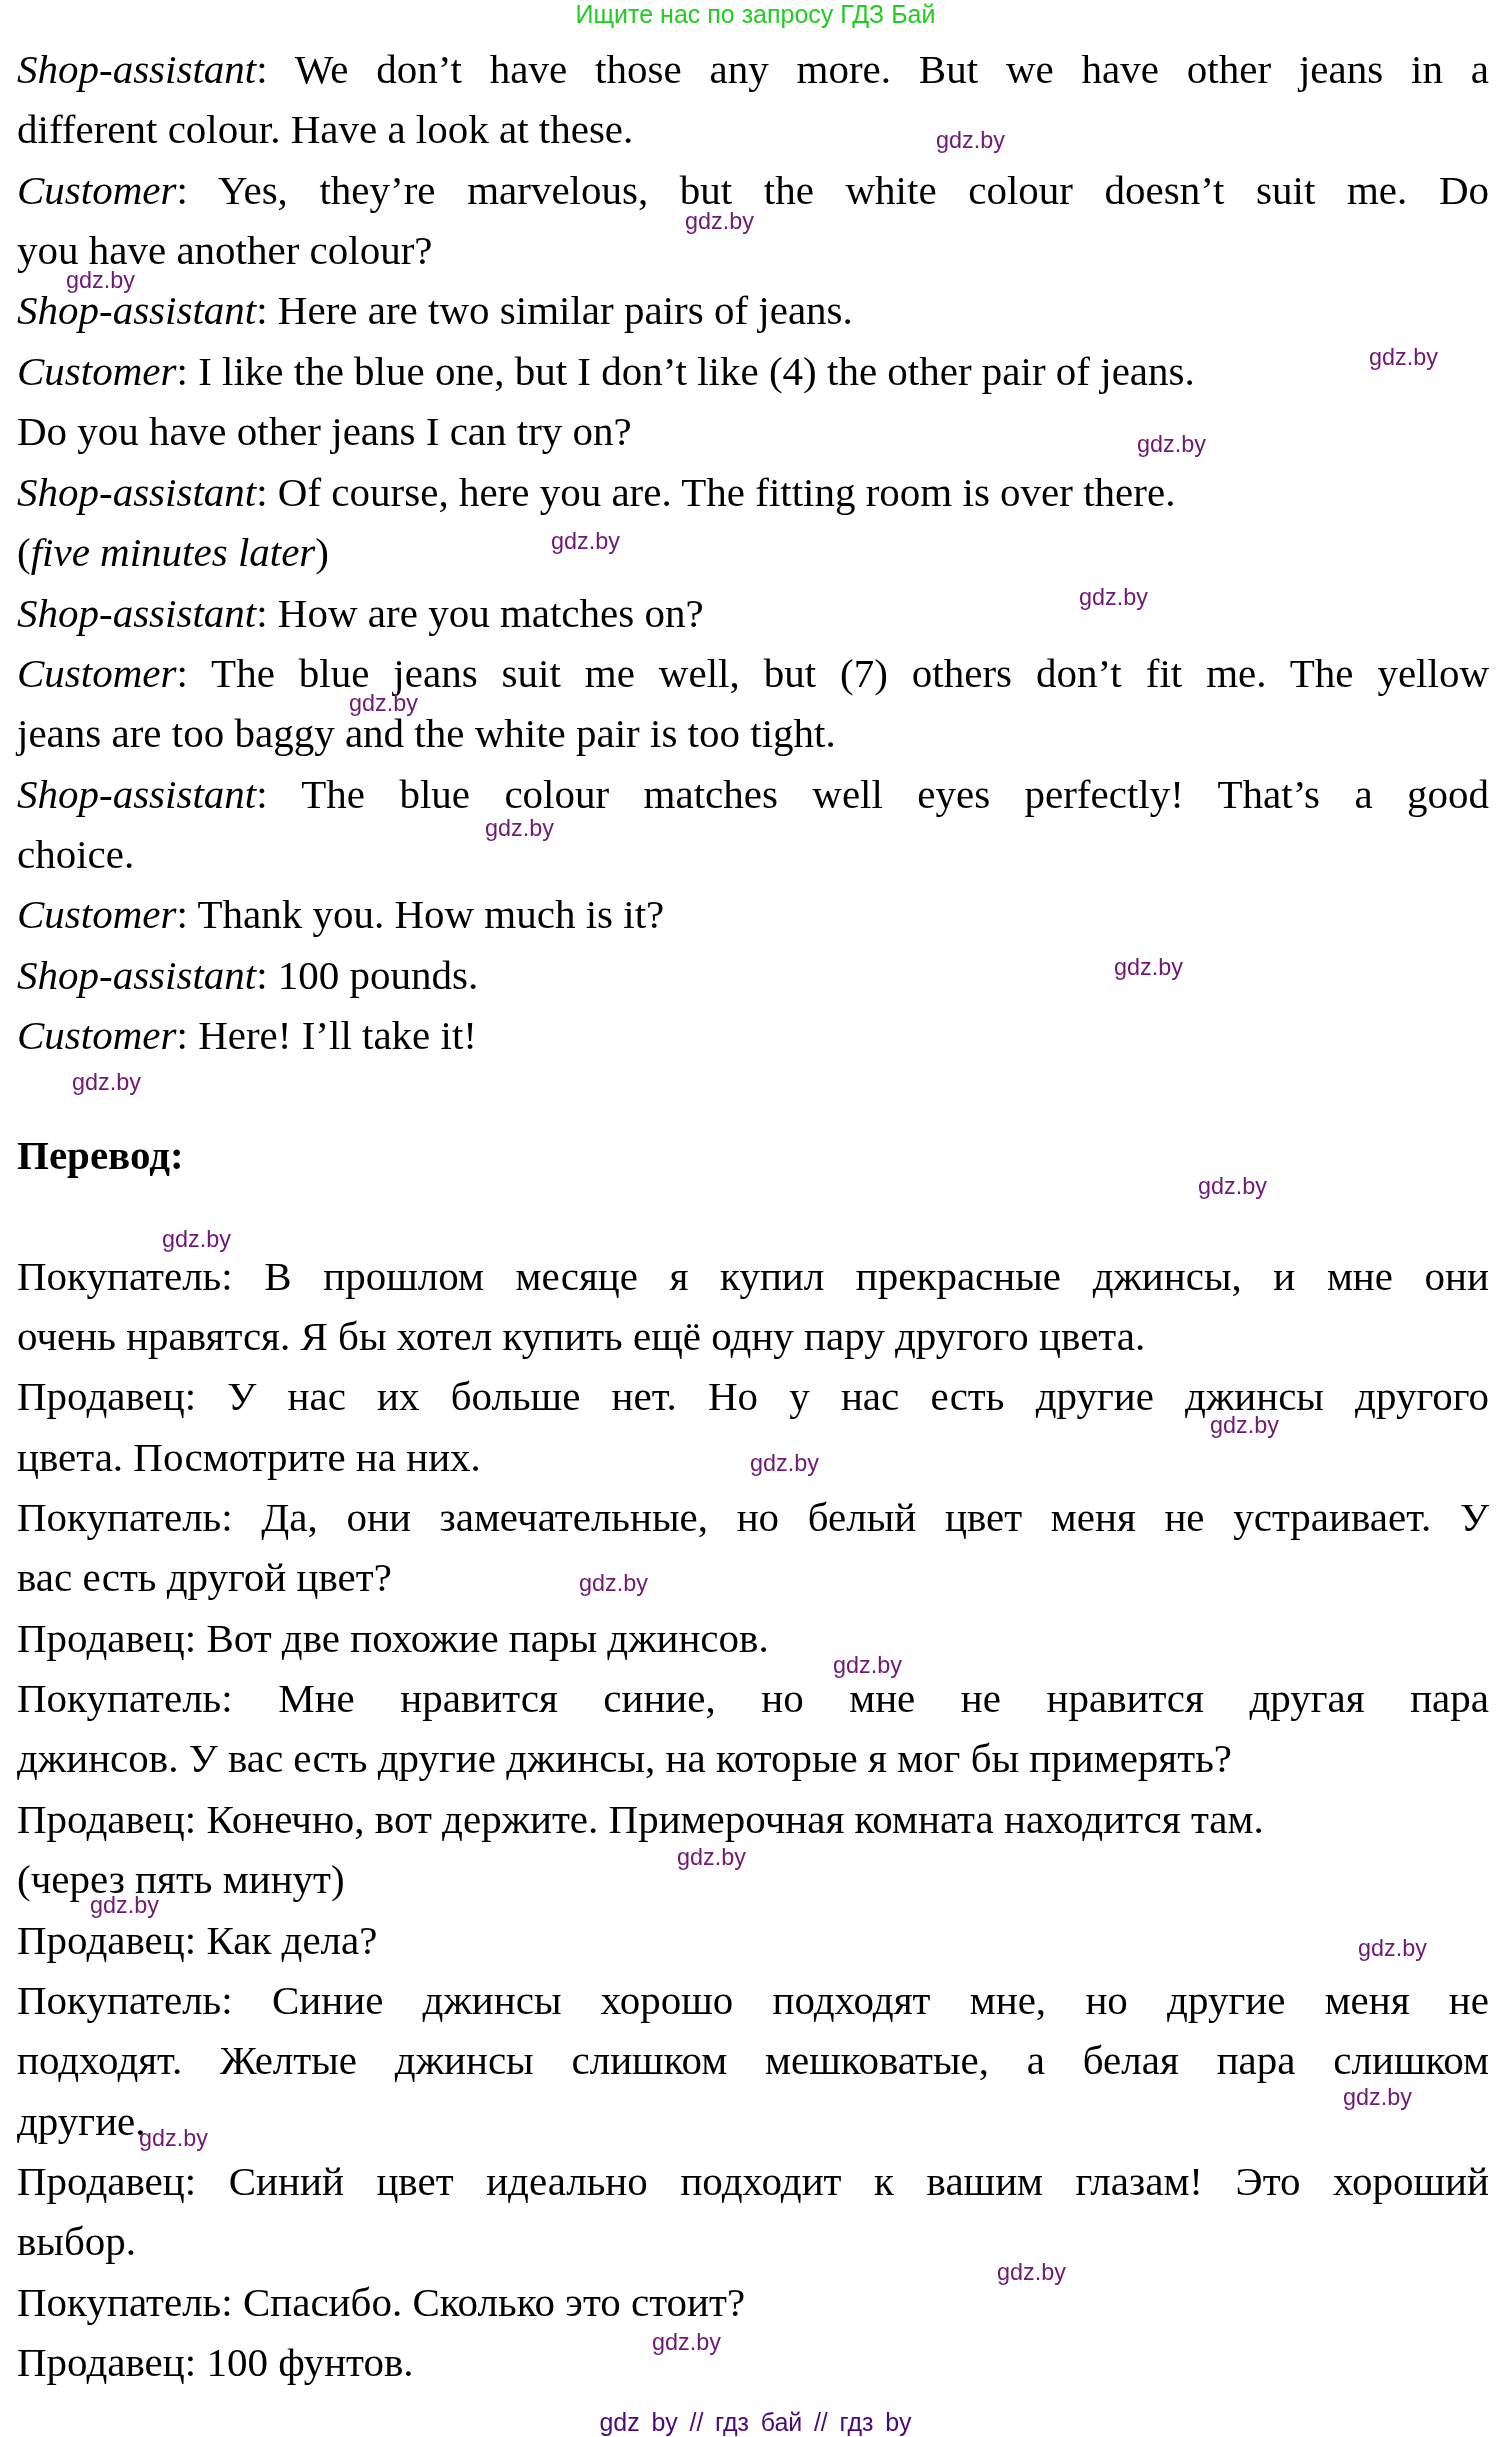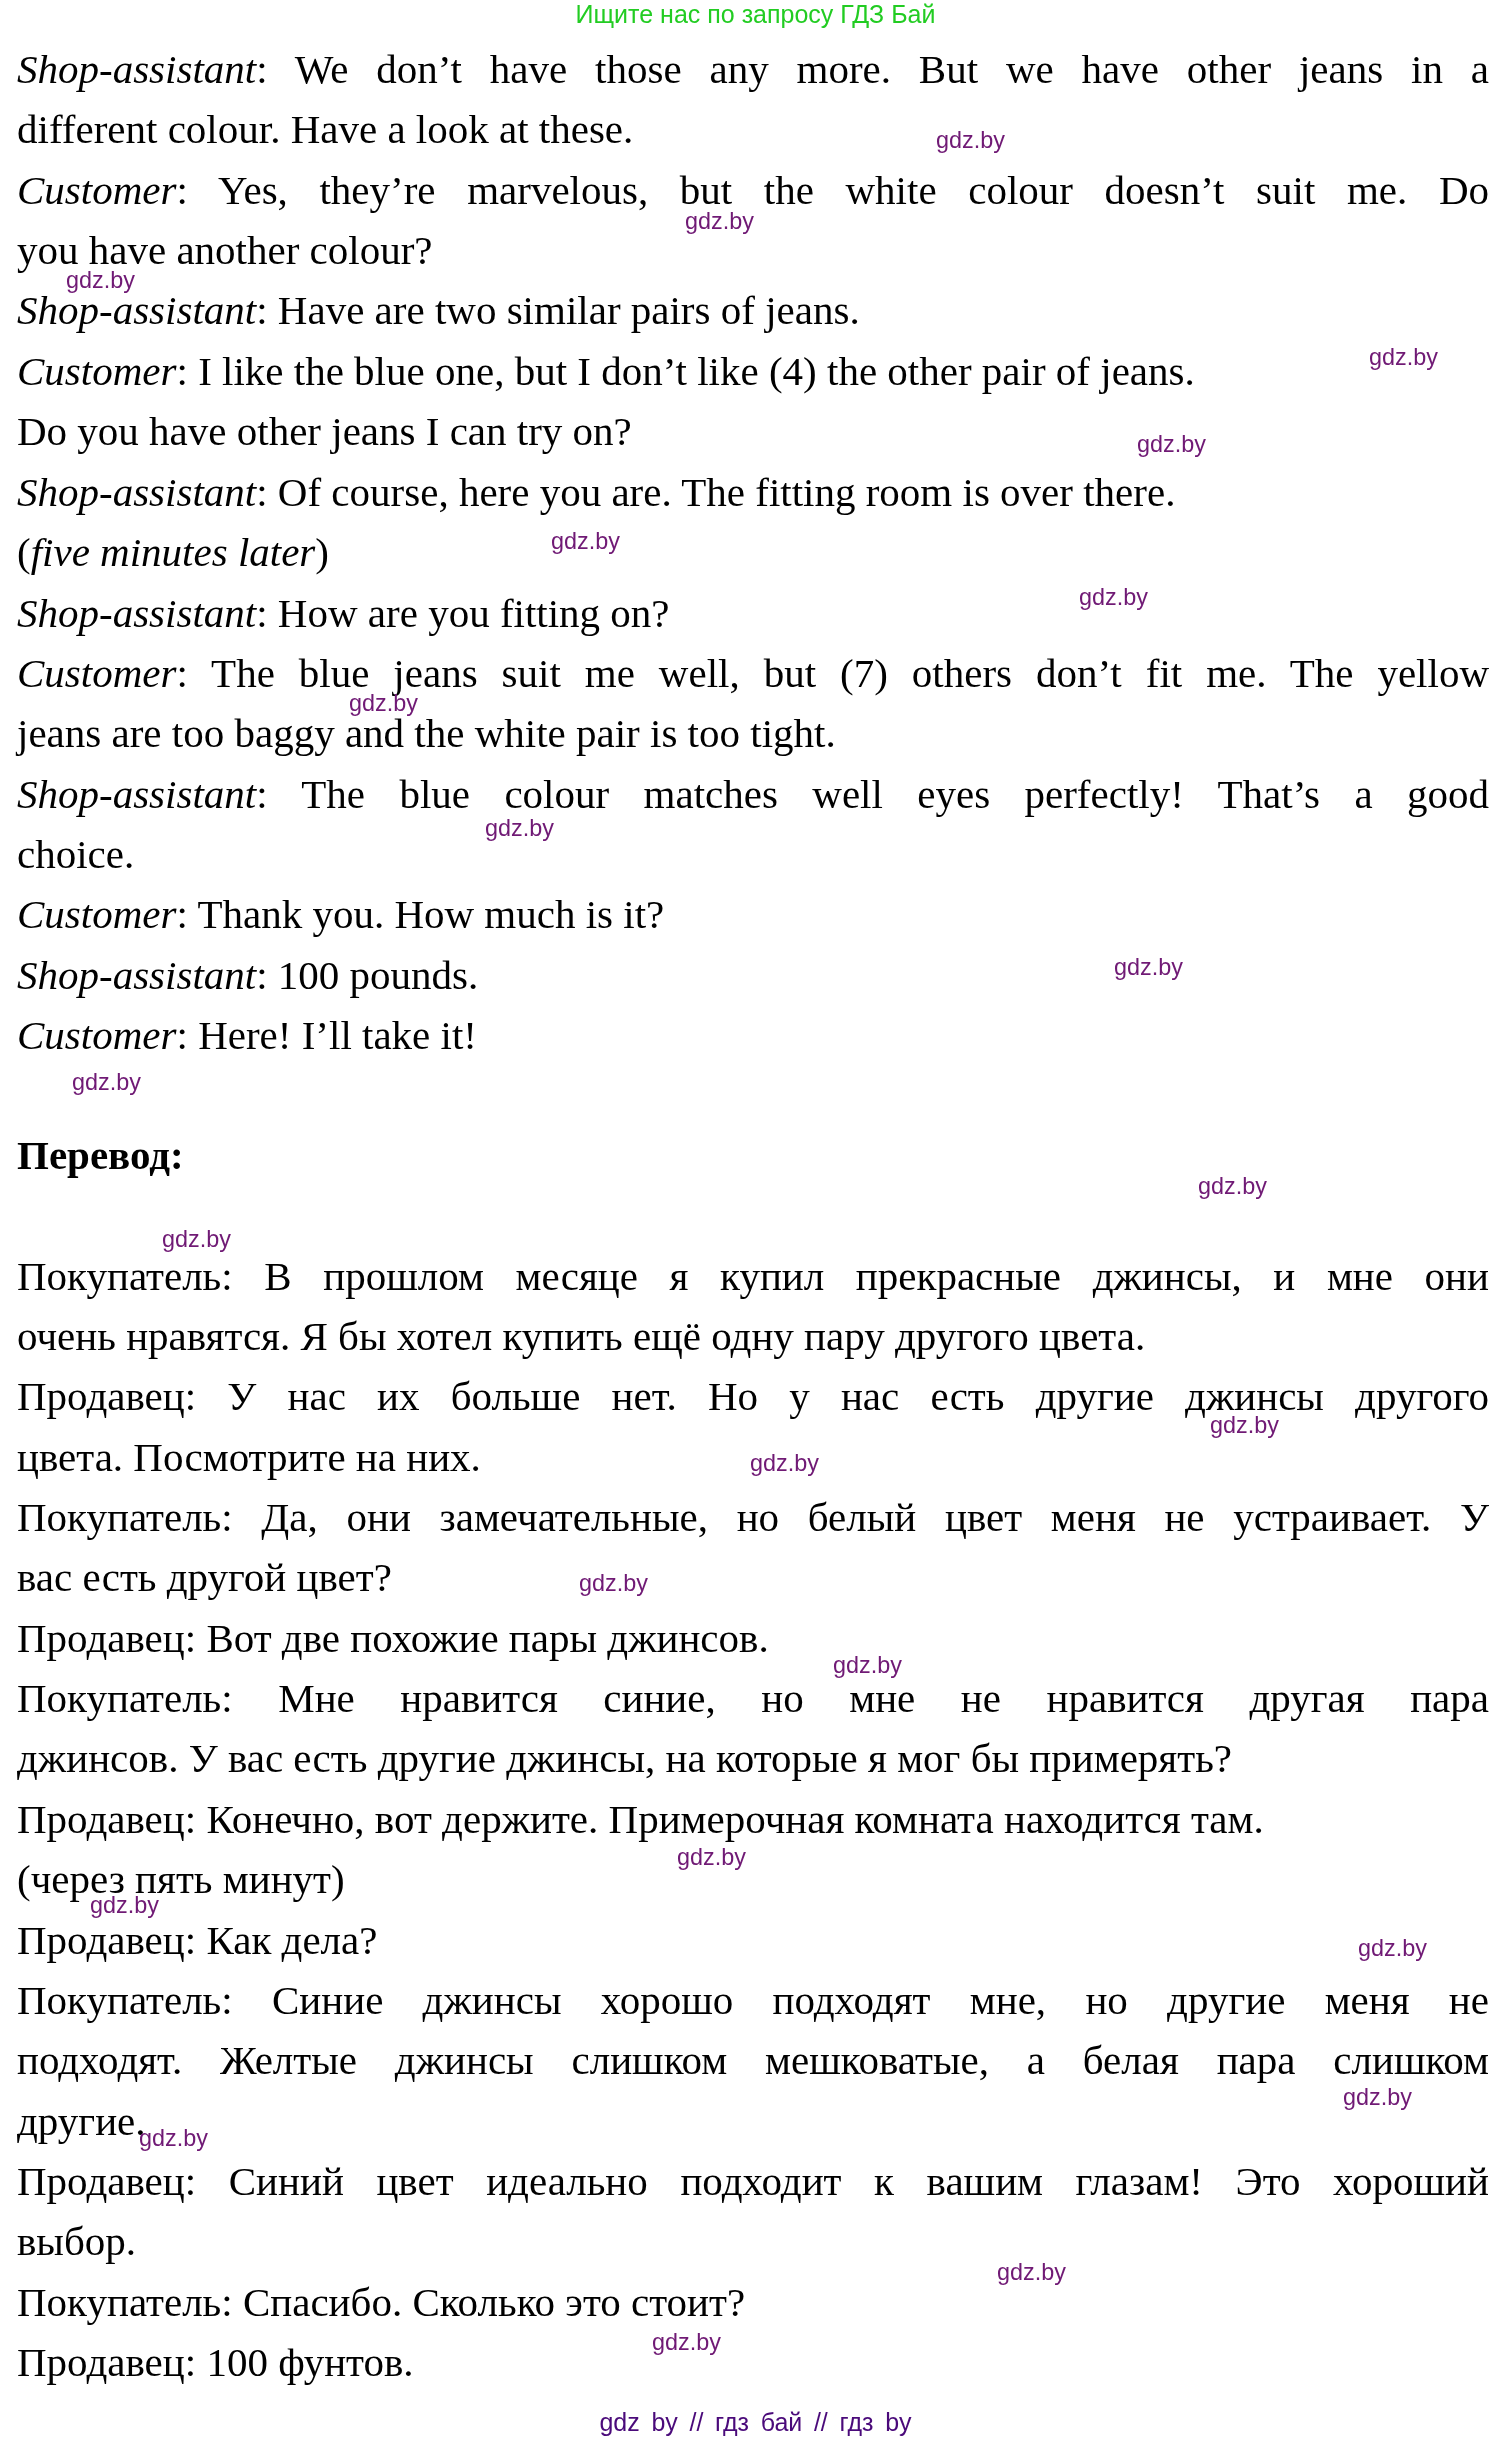--- a/index.html
+++ b/index.html
@@ -18,26 +18,26 @@
 </style>
 </head>
 <body>
 
 <div class="hdr">Ищите нас по запросу ГДЗ Бай</div>
 
 <div class="ln full" style="top:42px"><span class="sp">Shop-assistant</span><span>:</span><span> We don’t have those any more.  But we have other jeans in a</span></div>
 <div class="ln" style="top:102px">different colour. Have a look at these.</div>
 <div class="ln full" style="top:163px"><span class="sp">Customer</span><span>:</span><span> Yes, they’re marvelous, but the white colour doesn’t suit me. Do</span></div>
 <div class="ln" style="top:223px">you have another colour?</div>
-<div class="ln" style="top:283px"><span class="sp">Shop-assistant</span><span>:</span><span> Have are two similar pairs of jeans.</span></div>
+<div class="ln" style="top:283px"><span class="sp">Shop-assistant</span><span>:</span><span> Here are two similar pairs of jeans.</span></div>
 <div class="ln" style="top:344px"><span class="sp">Customer</span><span>:</span><span> I like the blue one, but I don’t like (4) the other pair of jeans.</span></div>
 <div class="ln" style="top:404px">Do you have other jeans I can try on?</div>
 <div class="ln" style="top:465px"><span class="sp">Shop-assistant</span><span>:</span><span> Of course, here you are. The fitting room is over there.</span></div>
 <div class="ln" style="top:525px"><span>(</span><span class="it">five minutes later</span><span>)</span></div>
-<div class="ln" style="top:586px"><span class="sp">Shop-assistant</span><span>:</span><span> How are you fitting on?</span></div>
+<div class="ln" style="top:586px"><span class="sp">Shop-assistant</span><span>:</span><span> How are you matches on?</span></div>
 <div class="ln full" style="top:646px"><span class="sp">Customer</span><span>:</span><span> The blue jeans suit me well, but (7) others don’t fit me. The yellow</span></div>
 <div class="ln" style="top:706px">jeans are too baggy and the white pair is too tight.</div>
 <div class="ln full" style="top:767px"><span class="sp">Shop-assistant</span><span>:</span><span> The blue colour matches well eyes perfectly! That’s a good</span></div>
 <div class="ln" style="top:827px">choice.</div>
 <div class="ln" style="top:887px"><span class="sp">Customer</span><span>:</span><span> Thank you. How much is it?</span></div>
 <div class="ln" style="top:948px"><span class="sp">Shop-assistant</span><span>:</span><span> 100 pounds.</span></div>
 <div class="ln" style="top:1008px"><span class="sp">Customer</span><span>:</span><span> Here! I’ll take it!</span></div>
 
 <div class="ln head" style="top:1128px">Перевод:</div>
 

